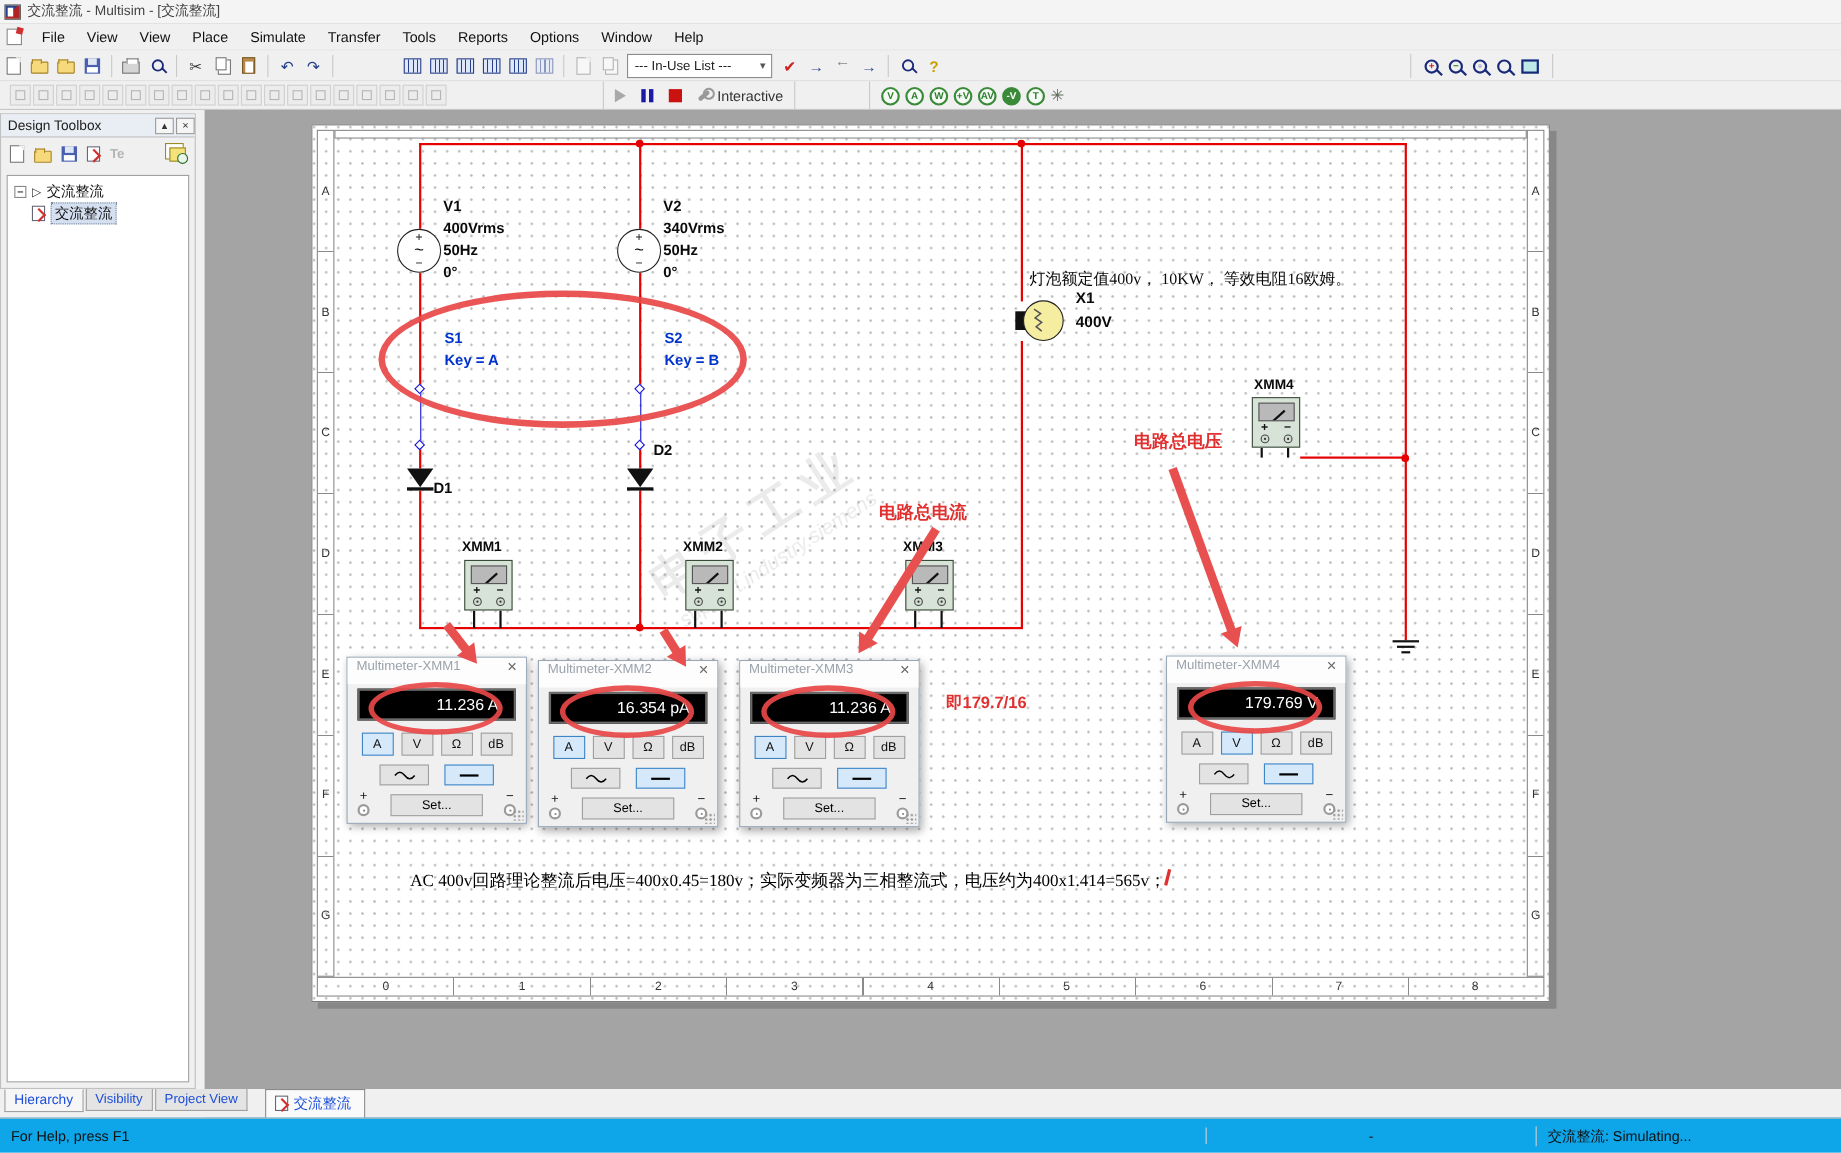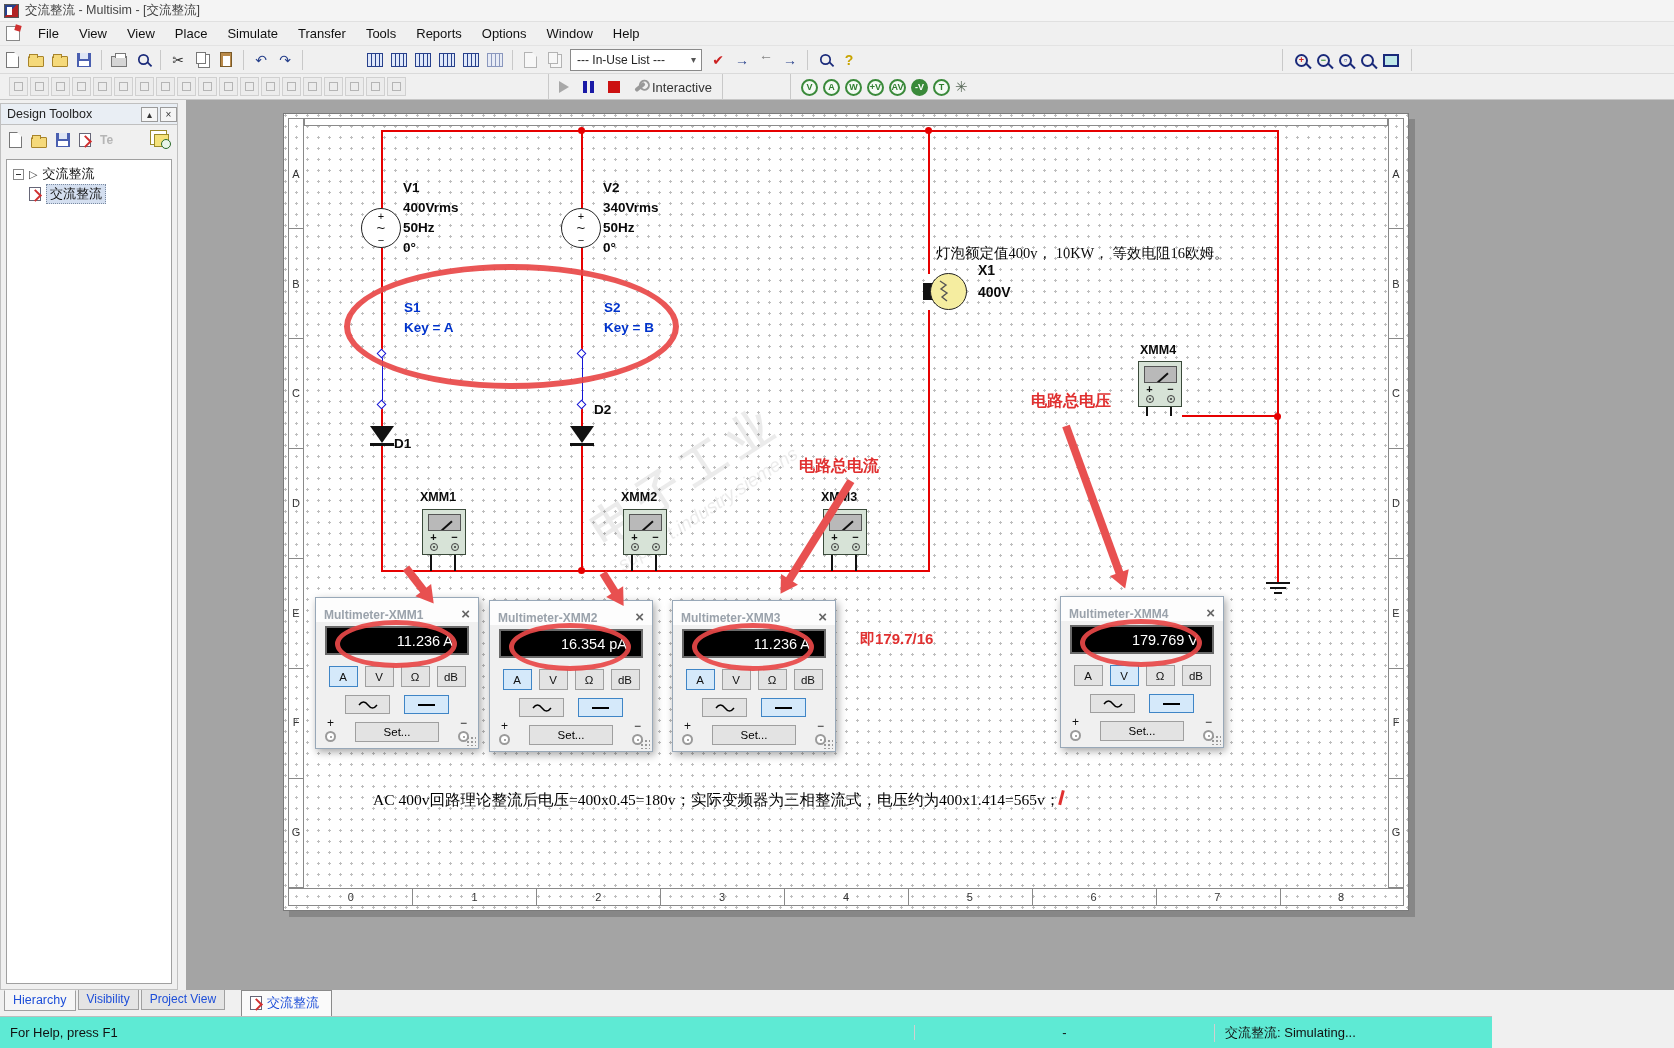--- a/index.html
+++ b/index.html
@@ -150,21 +150,21 @@
   .note-text { position:absolute; font-family:"Liberation Serif", serif; font-size:15.5px; color:#000; white-space:nowrap; }
   .watermark { position:absolute; left:300px; top:330px; transform:rotate(-33deg); color:rgba(60,60,60,.10);
                text-align:center; pointer-events:none; }
   .watermark .w1 { font-size:44px; font-weight:bold; letter-spacing:10px; }
   .watermark .w2 { font-size:19px; font-style:italic; }
   .redslash { position:absolute; width:2.5px; height:15px; background:#e03030; transform:rotate(14deg); }
 
   
   .mm-dialog { position:absolute; width:164px; height:152px; background:#f0f0f0; border:1px solid #98a8b8;
                box-shadow:2px 3px 8px rgba(0,0,0,.35); z-index:20; font-size:12px; }
-  .mm-title { height:24px; background:#fdfdfd; display:flex; align-items:flex-end; padding:0 8px; color:#9aa2ab;font-weight:bold; }
+  .mm-title { height:24px; background:#fdfdfd; display:flex; align-items:flex-start; padding:0 8px; color:#9aa2ab; }
   .mm-close { margin-left:auto; font-size:15px; color:#666; }
   .mm-display { margin:4px 9px 0 9px; height:29px; background:#000; border:2px solid #6a6a6a;
                 color:#fff; font-size:14.5px; display:flex; align-items:center; justify-content:flex-end; padding-right:14px; }
   .mm-modes { display:flex; justify-content:center; gap:7px; margin-top:11px; }
   .mm-btn { height:21px; min-width:29px; background:#e3e3e3; border:1px solid #9f9f9f; font-size:11.5px;
             color:#111; display:flex; align-items:center; justify-content:center; font-family:"Liberation Sans",sans-serif;}
   .mm-btn.sel { background:#d5e9fa; border:1.6px solid #3f85c6; }
   .mm-coupling { display:flex; justify-content:center; gap:14px; margin-top:8px; }
   .mm-btn.wide { min-width:45px; height:19px; }
   .dcline { width:17px; height:2px; background:#000; }
@@ -178,21 +178,21 @@
   .mm-grip { position:absolute; right:2px; bottom:2px; width:10px; height:10px;
              background-image:radial-gradient(circle,#999 1px,transparent 1.2px); background-size:4px 4px; }
 
   
   .tabstrip { position:absolute; left:0; top:990px; width:1674px; height:26px; background:#f0f0f0;
               display:flex; align-items:flex-start; font-size:12px; color:#1d4ed8; }
   .ptab { border:1px solid #a0a0a0; border-top:none; background:#e4e4e4; padding:2px 8px 3px 8px; margin-right:2px;}
   .ptab.active { background:#f6f6f6; border-top:1px solid #f6f6f6; font-size:12.5px; }
   .doctab { display:flex; align-items:center; gap:5px; border:1px solid #8a8a8a; border-bottom:none; background:#fafafa;
             padding:3px 12px 5px 8px; margin-left:14px; font-size:13px; }
-  .statusbar { position:absolute; left:0; top:1016px; width:1492px; height:32px; background:#5eead4;
+  .statusbar { position:absolute; left:0; top:1016px; width:1674px; height:32px; background:#0ea5e9;
                border-top:1px solid #bdbdbd; display:flex; align-items:center; font-size:13px; color:#111; }
   .sb-cell { padding:0 10px; }
   .sb-left { flex:1; }
   .sb-mid { width:300px; text-align:center; border-left:1px solid #d0d0d0; }
   .sb-right { width:278px; border-left:1px solid #d0d0d0; }
 </style>
 </head>
 <body>
 
 <div class="titlebar">

